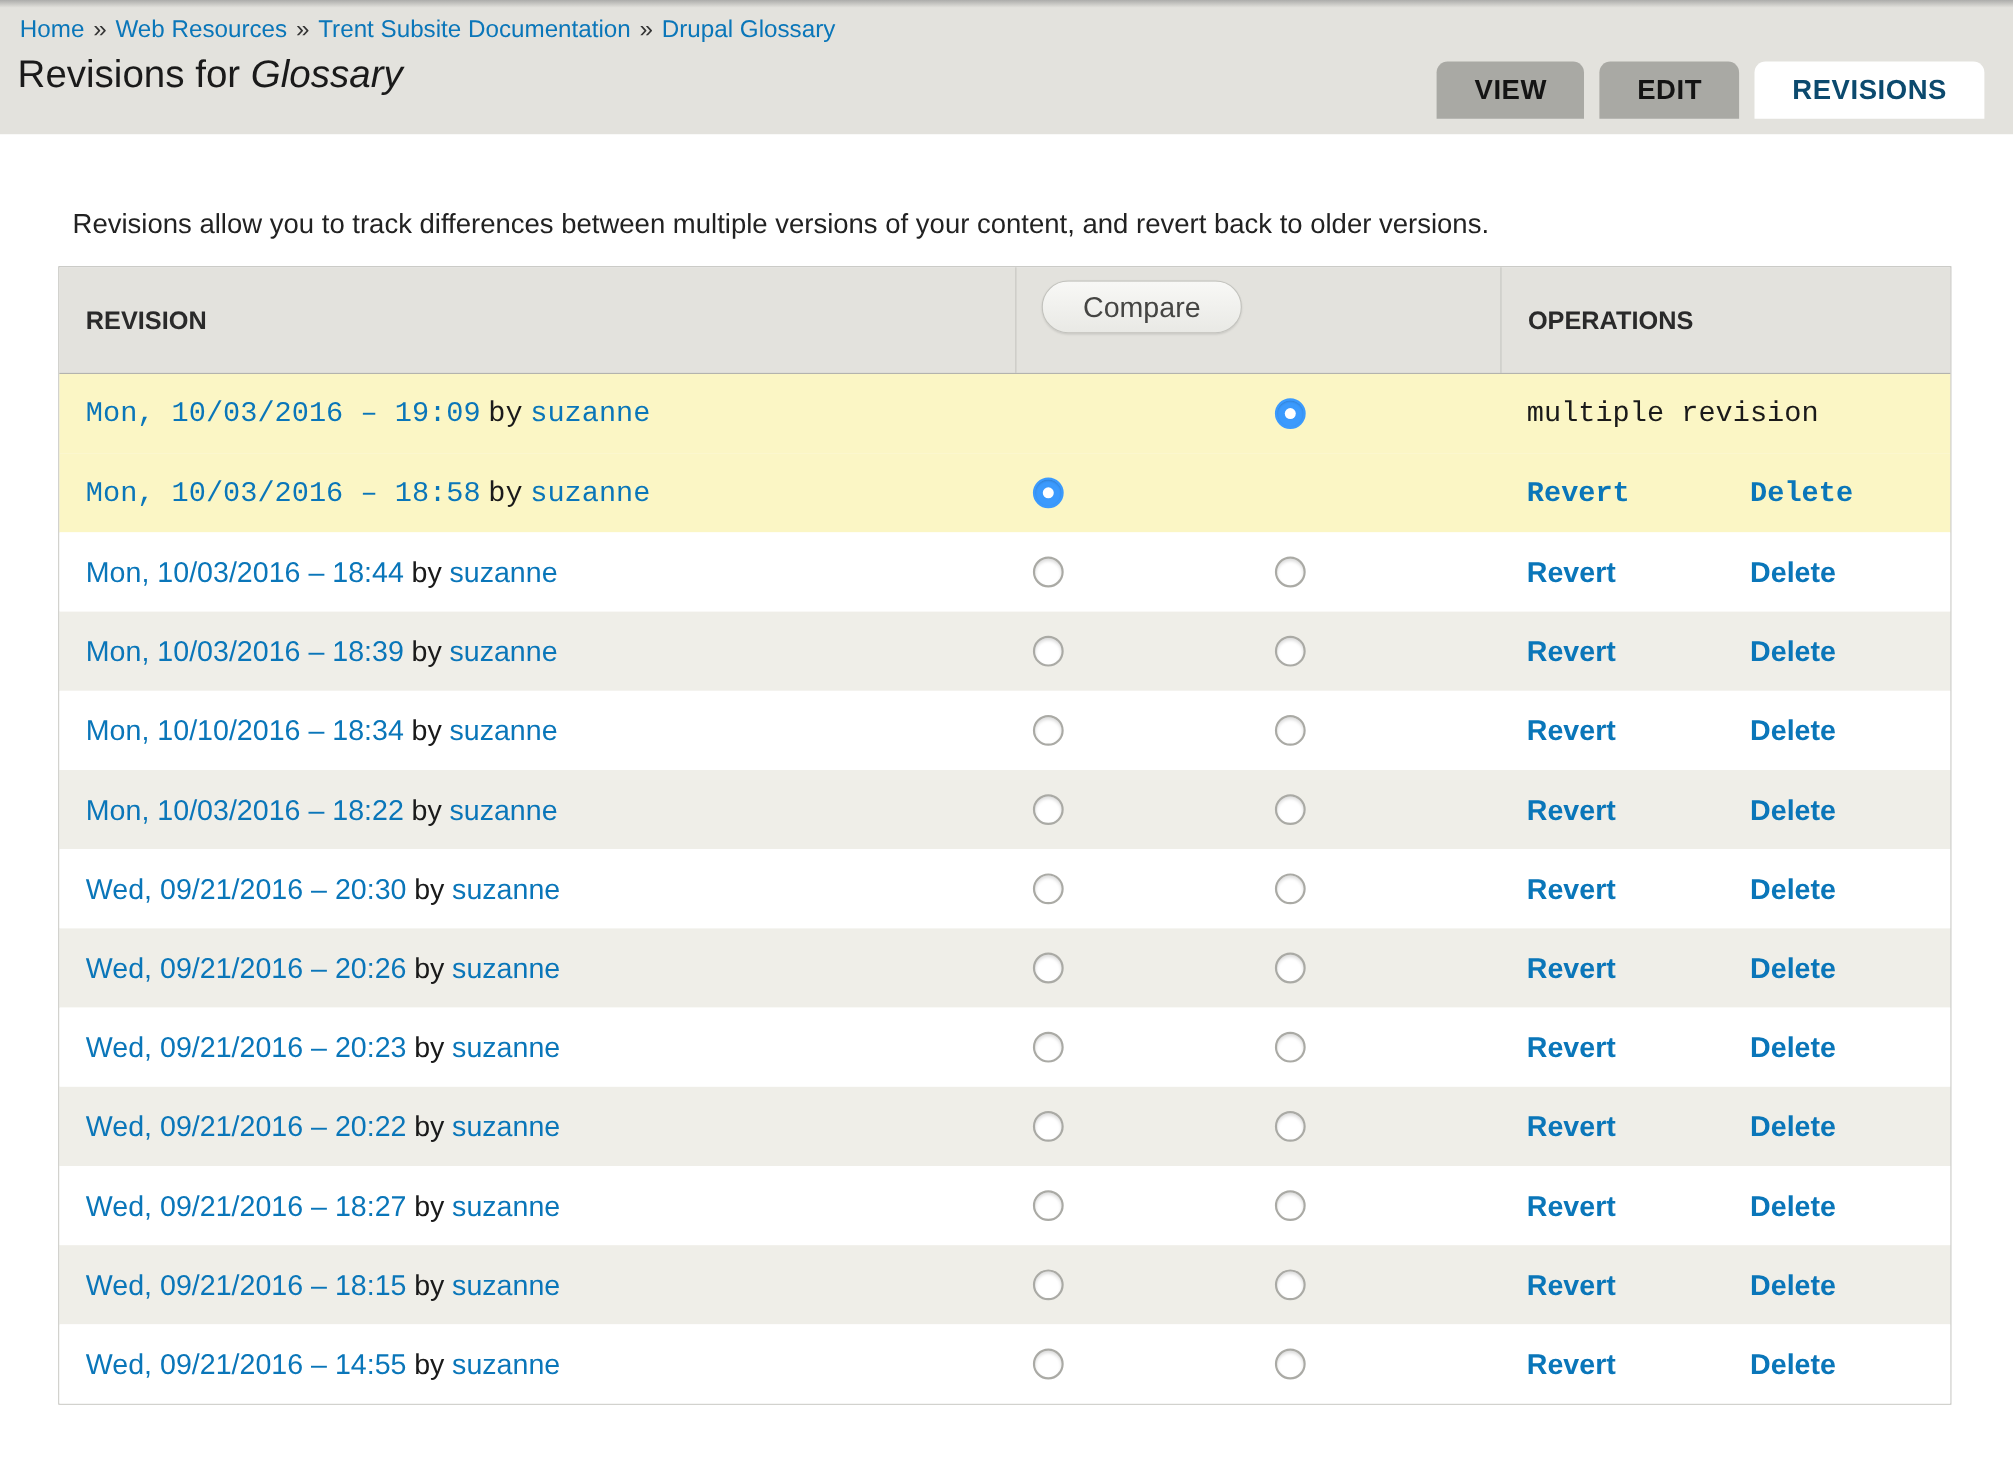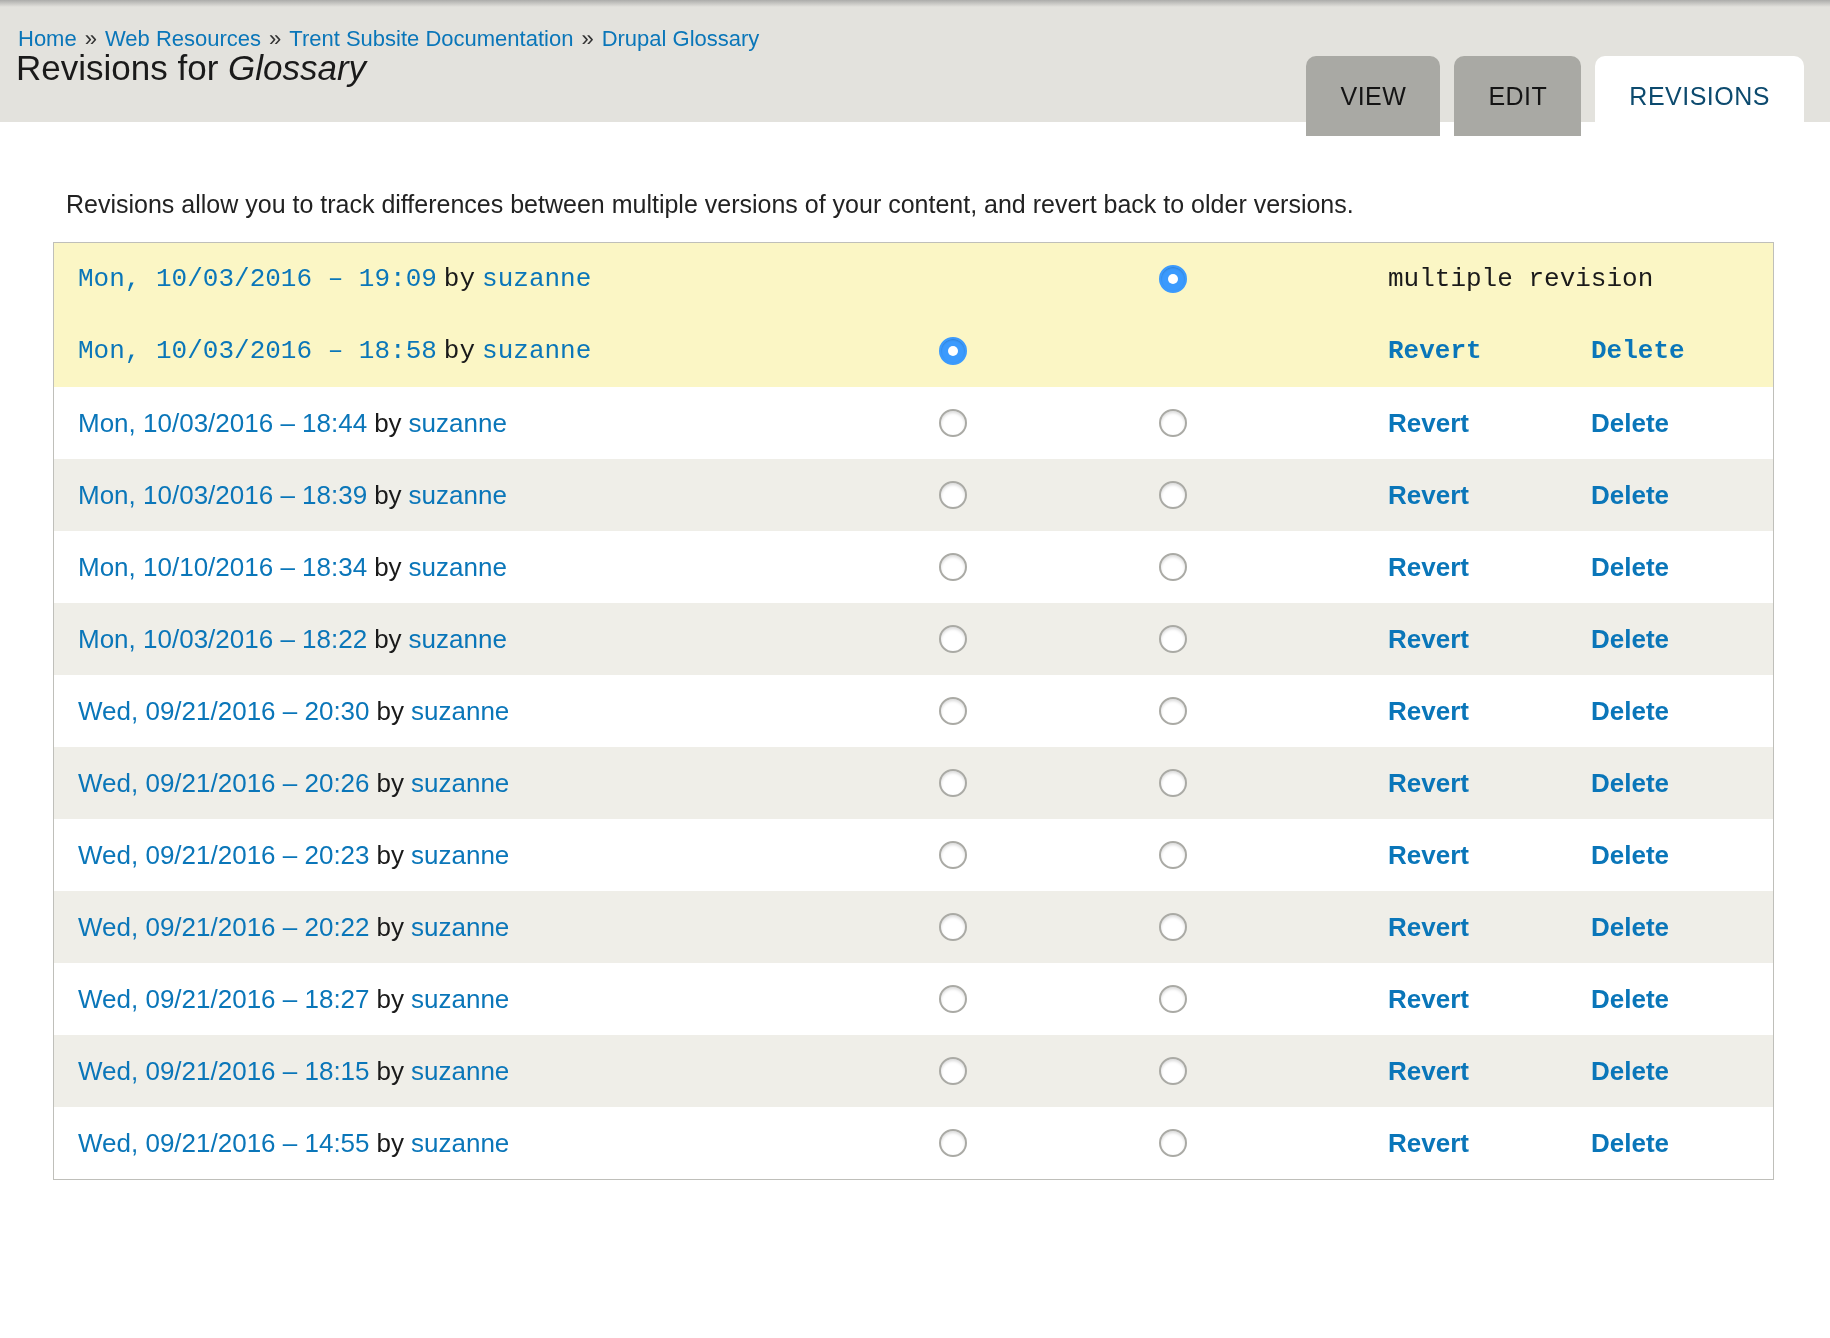--- a/index.html
+++ b/index.html
@@ -6,31 +6,31 @@
   html,body { width:1830px; height:1338px; }
   body {
     position:relative; background:#fff; overflow:hidden;
     font-family:"Liberation Sans", sans-serif; color:#222;
   }
   
   .strip {
     position:absolute; left:0; top:0; width:1830px; height:122px;
     background:linear-gradient(180deg, #acacaa 0px, #e3e2dd 7px, #e3e2dd 100%);
   }
-  .breadcrumb { position:absolute; left:18px; top:26px; font-size:22px; }
+  .breadcrumb { position:absolute; left:18px; top:14px; font-size:22px; }
   .breadcrumb a { color:var(--link,#0a76b9); text-decoration:none; cursor:pointer; }
   .breadcrumb .sep { color:#333; margin:0 8px; }
   .page-title { position:absolute; left:16px; top:48px; font-size:35px; font-weight:500; color:#1a1a1a; }
   .page-title em { font-style:italic; }
   
   .tabs { position:absolute; right:26px; top:56px; display:flex; gap:14px; align-items:flex-end; }
   .tab {
-    height:80px; border-radius:10px 10px 0 0; background:var(--tabgray,#a9a9a4);
+    height:52px; border-radius:10px 10px 0 0; background:var(--tabgray,#a9a9a4);
     display:flex; align-items:center; justify-content:center;
-    font-size:25px; font-weight:400; letter-spacing:0.5px; color:#141414;
+    font-size:25px; font-weight:700; letter-spacing:0.5px; color:#141414;
     padding:0 34px; cursor:pointer; white-space:nowrap;
   }
   .tab.active { background:#fff; color:#0c4a6e; }
   
   .description { position:absolute; left:66px; top:190px; font-size:25px; color:#222; }
   
   .revisions-table {
     position:absolute; left:53px; top:242px; width:1721px;
     border:1px solid #bfbfba; background:#fff;
   }
@@ -85,20 +85,27 @@
 
 <div class="tabs">
   <div class="tab">VIEW</div>
   <div class="tab">EDIT</div>
   <div class="tab active">REVISIONS</div>
 </div>
 
 <p class="description">Revisions allow you to track differences between multiple versions of your content, and revert back to older versions.</p>
 
 <div class="revisions-table">
+  <div class="thead">
+    <div class="hcell h-rev">REVISION</div>
+    <div class="hcell h-cmp">
+      <button class="compare-btn">Compare</button>
+    </div>
+    <div class="hcell h-ops">OPERATIONS</div>
+  </div>
   <div id="tbody">
   <div class="trow highlight">
     <div class="cell-rev">
       <a>Mon, 10/03/2016 – 19:09</a>
       <span class="by">by</span>
       <a>suzanne</a>
     </div>
     <div class="cell-cmp">
 
       <span class="radio r2 selected"></span>

